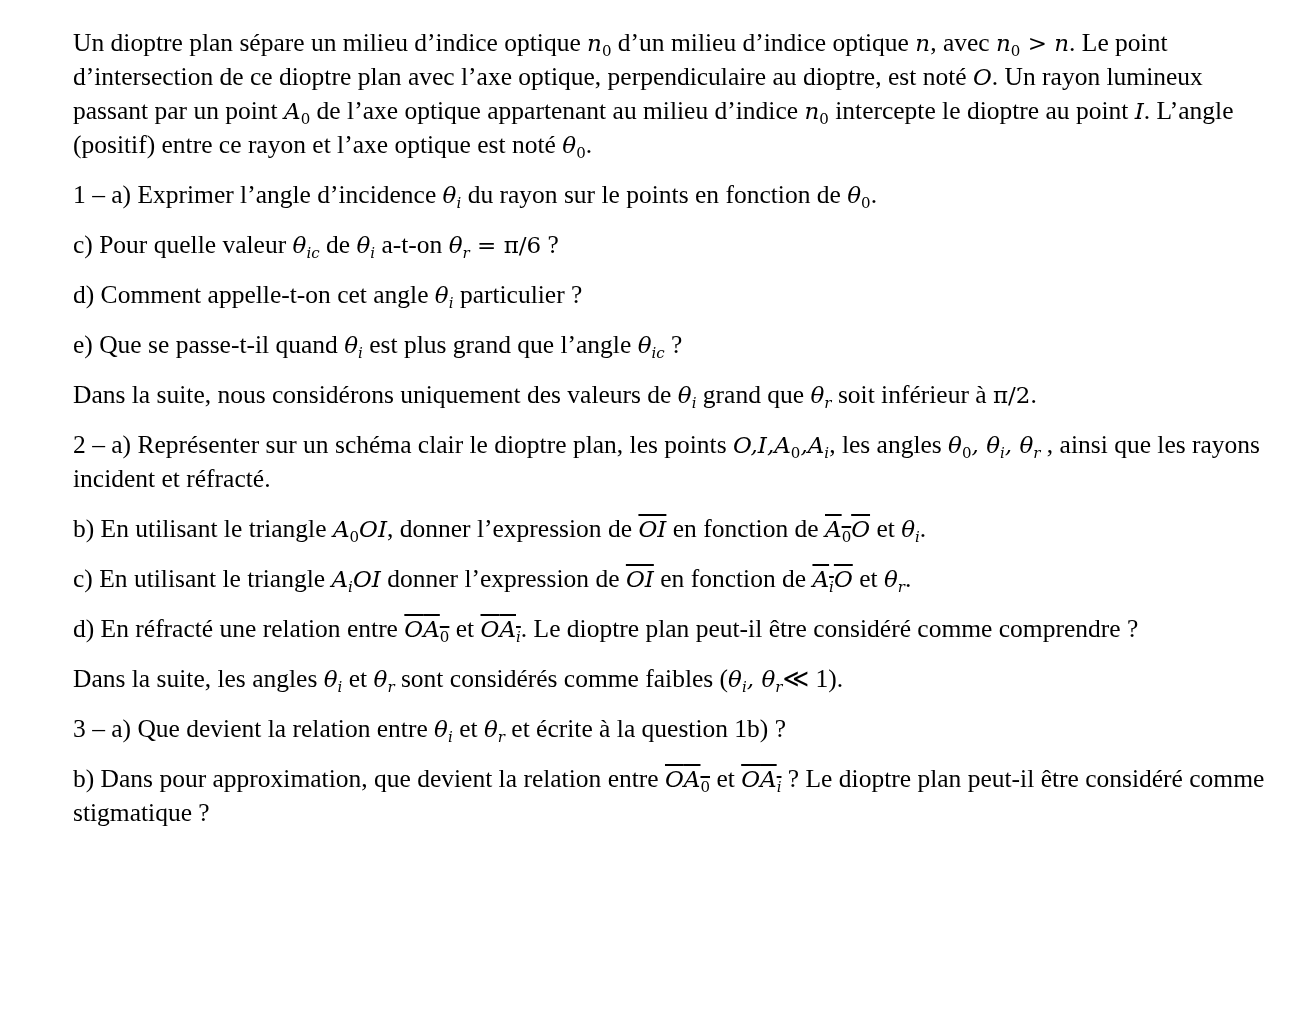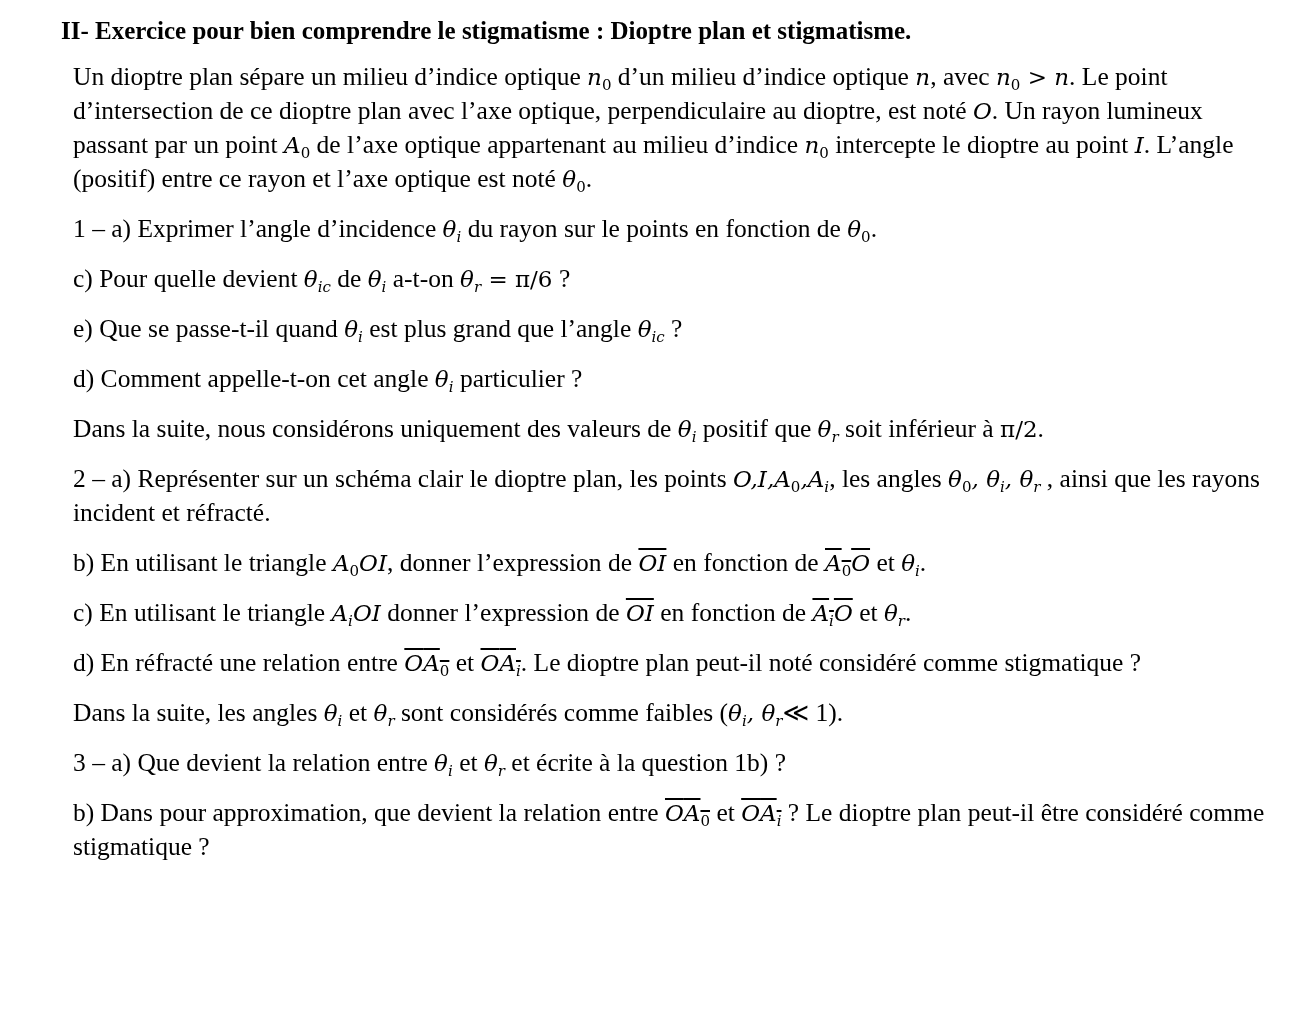--- a/index.html
+++ b/index.html
@@ -15,43 +15,42 @@
     sub { font-size: 15px; vertical-align: -5px; line-height: 0; font-style: normal; }
     sub.i { font-style: italic; }
     .ov { text-decoration: overline; text-decoration-thickness: 1.5px; }
     .gap { margin-top: 16px; }
   </style>
 </head>
 <body>
 
 <div class="page">
 
-  <p class="title">II- Exercice pour bien comprendre le stigmatisme : Dioptre plan et stigmatisme.</p>
 
   <p class="p"><span>Un dioptre plan sépare un milieu d’indice optique </span><span class="m"><span>n</span><sub>0</sub></span><span> d’un milieu d’indice optique </span><span class="m">n</span><span>, avec </span><span class="m"><span>n</span><sub>0</sub></span><span class="up"> &gt; </span><span class="m">n</span><span>. Le point d’intersection de ce dioptre plan avec l’axe optique, perpendiculaire au dioptre, est noté </span><span class="m">O</span><span>. Un rayon lumineux passant par un point </span><span class="m"><span>A</span><sub>0</sub></span><span> de l’axe optique appartenant au milieu d’indice </span><span class="m"><span>n</span><sub>0</sub></span><span> intercepte le dioptre au point </span><span class="m">I</span><span>. L’angle (positif) entre ce rayon et l’axe optique est noté </span><span class="m"><span>θ</span><sub>0</sub></span><span>.</span></p>
 
   <p class="p gap"><span>1 – a) Exprimer l’angle d’incidence </span><span class="m"><span>θ</span><sub class="i">i</sub></span><span>  du rayon sur le points en fonction de </span><span class="m"><span>θ</span><sub>0</sub></span><span>.</span></p>
 
 
-  <p class="p gap"><span>c) Pour quelle devient </span><span class="m"><span>θ</span><sub class="i">ic</sub></span><span> de </span><span class="m"><span>θ</span><sub class="i">i</sub></span><span> a-t-on </span><span class="m"><span>θ</span><sub class="i">r</sub></span><span class="up"> = π/6</span><span> ?</span></p>
+  <p class="p gap"><span>c) Pour quelle valeur </span><span class="m"><span>θ</span><sub class="i">ic</sub></span><span> de </span><span class="m"><span>θ</span><sub class="i">i</sub></span><span> a-t-on </span><span class="m"><span>θ</span><sub class="i">r</sub></span><span class="up"> = π/6</span><span> ?</span></p>
+
+  <p class="p gap"><span>d) Comment appelle-t-on cet angle </span><span class="m"><span>θ</span><sub class="i">i</sub></span><span> particulier ?</span></p>
 
   <p class="p gap"><span> e) Que se passe-t-il quand </span><span class="m"><span>θ</span><sub class="i">i</sub></span><span> est plus grand que l’angle  </span><span class="m"><span>θ</span><sub class="i">ic</sub></span><span> ?</span></p>
 
-  <p class="p gap"><span>d) Comment appelle-t-on cet angle </span><span class="m"><span>θ</span><sub class="i">i</sub></span><span> particulier ?</span></p>
-
-  <p class="p gap"><span>Dans la suite, nous considérons uniquement des valeurs de </span><span class="m"><span>θ</span><sub class="i">i</sub></span><span> positif que </span><span class="m"><span>θ</span><sub class="i">r</sub></span><span> soit inférieur à </span><span class="up">π/2</span><span>.</span></p>
+  <p class="p gap"><span>Dans la suite, nous considérons uniquement des valeurs de </span><span class="m"><span>θ</span><sub class="i">i</sub></span><span> grand que </span><span class="m"><span>θ</span><sub class="i">r</sub></span><span> soit inférieur à </span><span class="up">π/2</span><span>.</span></p>
 
 
   <p class="p gap"><span>2 – a) Représenter sur un schéma clair le dioptre plan, les points </span><span class="m"><span>O</span>,<span>I</span>,<span>A</span><sub>0</sub>,<span>A</span><sub class="i">i</sub></span><span>, les angles </span><span class="m"><span>θ</span><sub>0</sub>, <span>θ</span><sub class="i">i</sub>, <span>θ</span><sub class="i">r</sub></span><span> , ainsi que les rayons incident et réfracté.</span></p>
 
   <p class="p gap"><span>b) En utilisant le triangle </span><span class="m"><span>A</span><sub>0</sub><span>O</span><span>I</span></span><span>, donner l’expression de </span><span class="m ov">OI</span><span> en fonction de </span><span class="m ov"><span>A</span><sub>0</sub><span>O</span></span><span> et </span><span class="m"><span>θ</span><sub class="i">i</sub></span><span>.</span></p>
 
   <p class="p gap"><span>c) En utilisant le triangle </span><span class="m"><span>A</span><sub class="i">i</sub><span>O</span><span>I</span></span><span> donner l’expression de </span><span class="m ov">OI</span><span> en fonction de </span><span class="m ov"><span>A</span><sub class="i">i</sub><span>O</span></span><span> et </span><span class="m"><span>θ</span><sub class="i">r</sub></span><span>.</span></p>
 
-  <p class="p gap"><span>d) En réfracté une relation entre </span><span class="m ov"><span>O</span><span>A</span><sub>0</sub></span><span> et </span><span class="m ov"><span>O</span><span>A</span><sub class="i">i</sub></span><span>. Le dioptre plan peut-il noté considéré comme stigmatique ?</span></p>
+  <p class="p gap"><span>d) En réfracté une relation entre </span><span class="m ov"><span>O</span><span>A</span><sub>0</sub></span><span> et </span><span class="m ov"><span>O</span><span>A</span><sub class="i">i</sub></span><span>. Le dioptre plan peut-il être considéré comme comprendre ?</span></p>
 
   <p class="p gap"><span>Dans la suite, les angles </span><span class="m"><span>θ</span><sub class="i">i</sub></span><span> et </span><span class="m"><span>θ</span><sub class="i">r</sub></span><span> sont considérés comme faibles (</span><span class="m"><span>θ</span><sub class="i">i</sub>, <span>θ</span><sub class="i">r</sub></span><span>≪ 1).</span></p>
 
   <p class="p gap"><span>3 – a) Que devient la relation entre </span><span class="m"><span>θ</span><sub class="i">i</sub></span><span> et </span><span class="m"><span>θ</span><sub class="i">r</sub></span><span>  et  écrite à la question 1b) ?</span></p>
 
   <p class="p gap"><span>b) Dans pour approximation, que devient la relation entre </span><span class="m ov"><span>O</span><span>A</span><sub>0</sub></span><span> et </span><span class="m ov"><span>O</span><span>A</span><sub class="i">i</sub></span><span> ? Le dioptre plan peut-il être considéré comme stigmatique ?</span></p>
 
 </div>
 
 </body></html>

